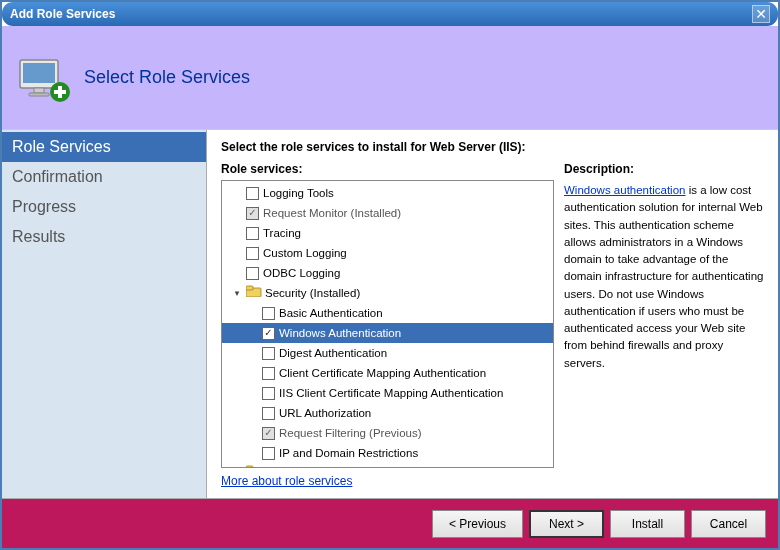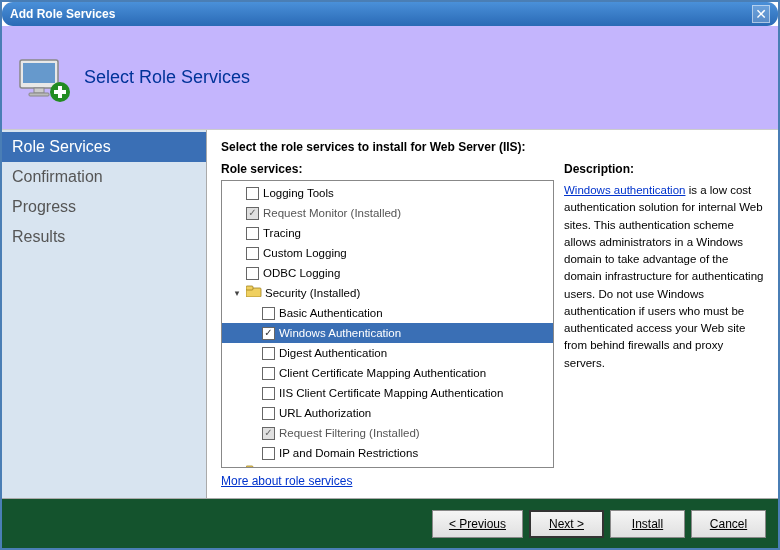--- a/index.html
+++ b/index.html
@@ -216,28 +216,27 @@
     .more-link {
       margin-top: 6px;
       color: #0033cc;
       text-decoration: underline;
       font-size: 12px;
       cursor: pointer;
     }
     .footer {
       height: 50px;
       border-top: 1px solid #aaa;
-      background: #14532d;
+      background: #be185d;
       display: flex;
       align-items: center;
       justify-content: flex-end;
       padding: 0 12px;
       gap: 6px;
       flex-shrink: 0;
-      text-decoration: underline;
     }
     .btn {
       padding: 4px 16px;
       font-size: 12px;
       border: 1px solid #888;
       background: linear-gradient(to bottom, #f5f5f5, #e0e0e0);
       cursor: pointer;
       min-width: 75px;
       height: 28px;
     }
@@ -348,21 +347,21 @@
               <div class="list-item" style="padding-left: 40px;">
                 <span class="checkbox"></span>
                 <span class="item-text">IIS Client Certificate Mapping Authentication</span>
               </div>
               <div class="list-item" style="padding-left: 40px;">
                 <span class="checkbox"></span>
                 <span class="item-text">URL Authorization</span>
               </div>
               <div class="list-item" style="padding-left: 40px;">
                 <span class="checkbox checked-disabled">✓</span>
-                <span class="item-text gray">Request Filtering  (Installed)</span>
+                <span class="item-text gray">Request Filtering  (Previous)</span>
               </div>
               <div class="list-item" style="padding-left: 40px;">
                 <span class="checkbox"></span>
                 <span class="item-text">IP and Domain Restrictions</span>
               </div>
               <div class="list-item" style="padding-left: 8px;">
                 <span class="expand-icon">▾</span>
                 <span style="margin-right: 3px;"><svg width="16" height="13" viewBox="0 0 16 13">
                     <rect x="0" y="4" width="15" height="9" rx="1" fill="#f0d060" stroke="#a08020" stroke-width="0.8"></rect>
                     <rect x="0" y="2" width="7" height="4" rx="1" fill="#f0d060" stroke="#a08020" stroke-width="0.8"></rect>

